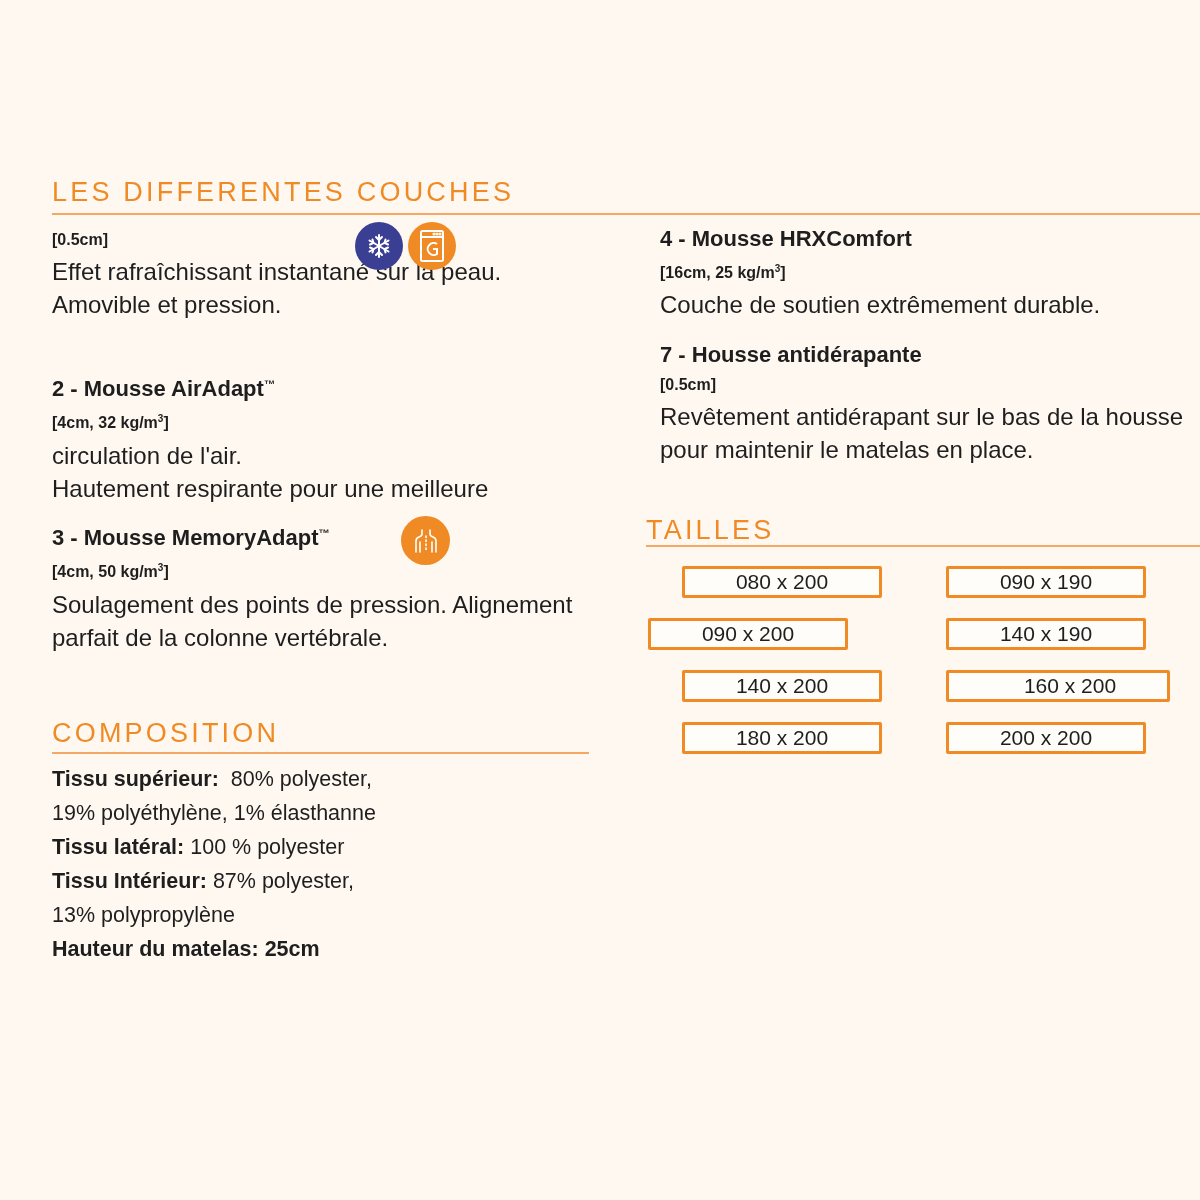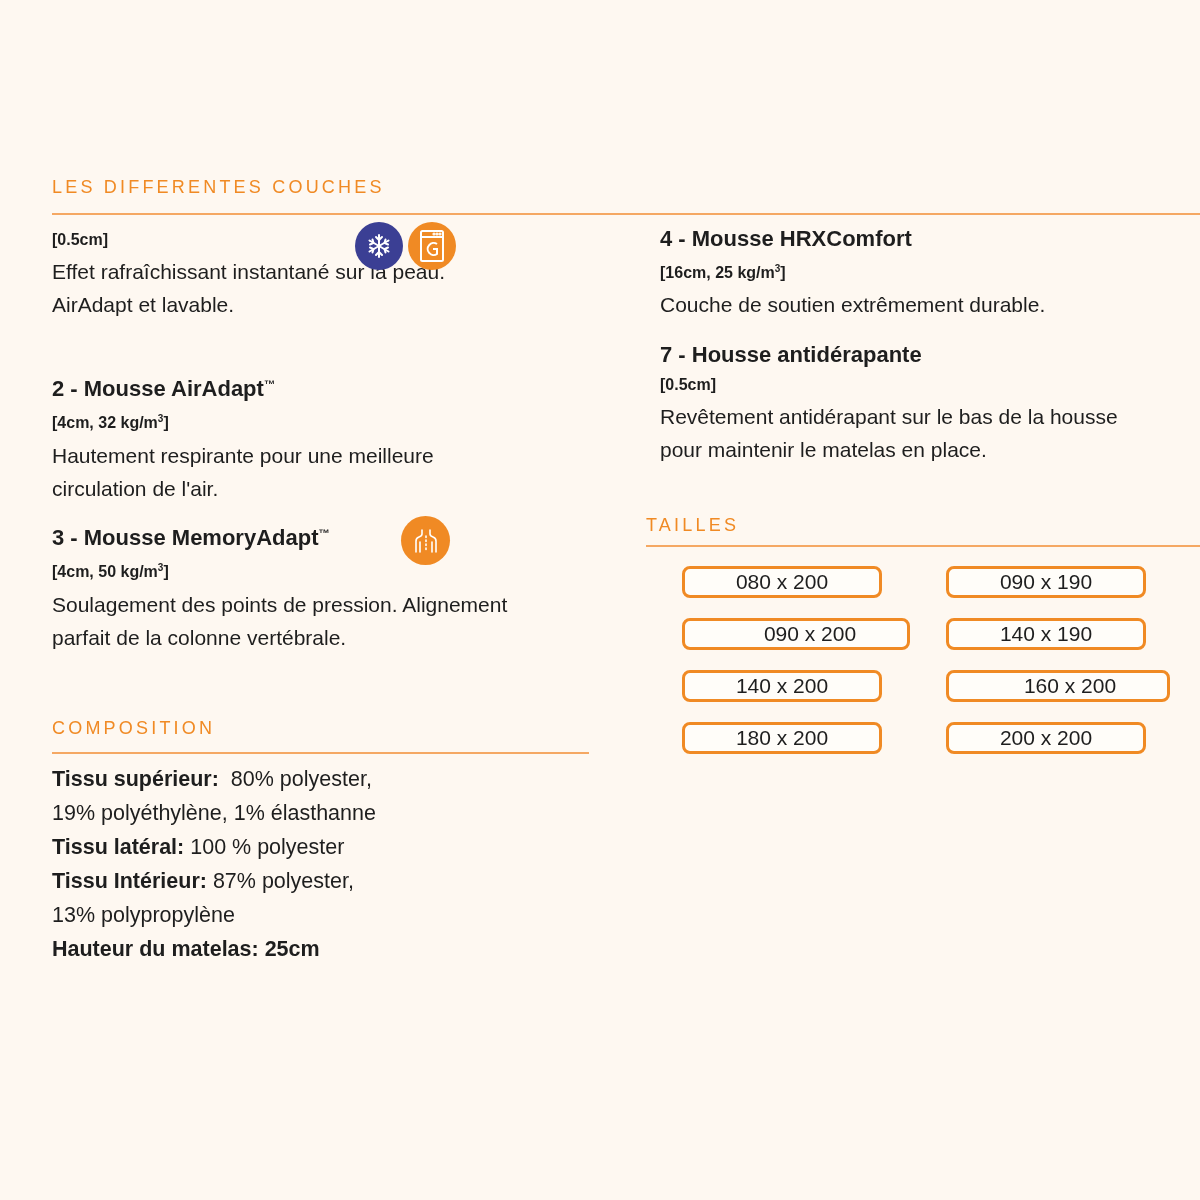--- a/index.html
+++ b/index.html
@@ -7,21 +7,21 @@
     width: 1200px; height: 1200px;
     background: #fef8f1;
     position: relative;
     overflow: hidden;
     font-family: "Liberation Sans", "DejaVu Sans", sans-serif;
     color: #1e1e1e;
   }
   .section-title {
     position: absolute;
     color: #f08a24;
-    font-size: 18px;
+    font-size: 27px;
     letter-spacing: 3.2px;
     font-weight: normal;
     margin: 0;
   }
   .divider {
     position: absolute;
     height: 2px;
     background: #f5a863;
   }
   .layer { position: absolute; }
@@ -33,38 +33,38 @@
   }
   .layer-title sup { font-size: 11px; font-weight: bold; }
   .layer-spec {
     font-size: 16px;
     font-weight: bold;
     line-height: 22px;
     margin-top: 5px;
   }
   .layer-spec sup { font-size: 10px; }
   .layer-desc {
-    font-size: 21px;
+    font-size: 24px;
     line-height: 33px;
     margin-top: 4px;
   }
   .icon-circle {
     position: absolute;
     width: 48px; height: 48px;
     border-radius: 50%;
     display: flex; align-items: center; justify-content: center;
   }
   .icon-blue { background: #3b3f94; }
   .icon-orange { background: #f08a24; }
   .size-box {
     position: absolute;
     width: 194px; height: 26px;
     border: 3px solid #f08a24;
     background: #fffdf9;
-    border-radius: 8px;
+    border-radius: 2px;
     font-size: 21px;
     line-height: 26px;
     text-align: center;
     color: #1e1e1e;
     box-sizing: content-box;
   }
   .comp { position: absolute; left: 52px; top: 762px; width: 540px; }
   .comp-line {
     font-size: 21.5px;
     line-height: 34px;
@@ -75,21 +75,21 @@
 </head>
 <body>
 
 <h2 class="section-title" style="left:52px; top:177px;">LES DIFFERENTES COUCHES</h2>
 <div class="divider" style="left:52px; top:213px; width:1148px;"></div>
 
 <div class="layer" style="left:52px; top:224px; width:560px;">
   <div class="layer-spec">[0.5cm]</div>
   <div class="layer-desc">
     <div>Effet rafraîchissant instantané sur la peau.</div>
-    <div>AirAdapt et lavable.</div>
+    <div>Amovible et pression.</div>
   </div>
 </div>
 <div class="icon-circle icon-blue" style="left:355px; top:222px;">
   <svg width="26" height="26" viewBox="0 0 26 26" fill="none" stroke="#ffffff" stroke-width="2" stroke-linecap="round">
     <line x1="13" y1="2" x2="13" y2="24"></line>
     <line x1="3.5" y1="7.5" x2="22.5" y2="18.5"></line>
     <line x1="3.5" y1="18.5" x2="22.5" y2="7.5"></line>
     <polyline points="10,4 13,7 16,4"></polyline>
     <polyline points="10,22 13,19 16,22"></polyline>
     <polyline points="4,11.5 7.5,10 6.5,6.5"></polyline>
@@ -106,22 +106,22 @@
     <circle cx="19" cy="5" r="0.6" fill="#fff"></circle>
     <circle cx="22" cy="5" r="0.6" fill="#fff"></circle>
     <path d="M19 15 A6 6 0 1 0 19 25 L19 20 L15 20"></path>
   </svg>
 </div>
 
 <div class="layer" style="left:52px; top:370px; width:560px;">
   <div class="layer-title"><span>2 - Mousse AirAdapt</span><sup>™</sup></div>
   <div class="layer-spec"><span>[4cm, 32 kg/m</span><sup>3</sup><span>]</span></div>
   <div class="layer-desc">
+    <div>circulation de l'air.</div>
     <div>Hautement respirante pour une meilleure</div>
-    <div>circulation de l'air.</div>
   </div>
 </div>
 
 <div class="layer" style="left:52px; top:519px; width:560px;">
   <div class="layer-title"><span>3 - Mousse MemoryAdapt</span><sup>™</sup></div>
   <div class="layer-spec"><span>[4cm, 50 kg/m</span><sup>3</sup><span>]</span></div>
   <div class="layer-desc">
     <div>Soulagement des points de pression. Alignement</div>
     <div>parfait de la colonne vertébrale.</div>
   </div>
@@ -154,21 +154,21 @@
     <div>Revêtement antidérapant sur le bas de la housse</div>
     <div>pour maintenir le matelas en place.</div>
   </div>
 </div>
 
 <h2 class="section-title" style="left:646px; top:515px;">TAILLES</h2>
 <div class="divider" style="left:646px; top:545px; width:554px;"></div>
 
 <div class="size-box" style="left:682px; top:566px;">080 x 200</div>
 <div class="size-box" style="left:946px; top:566px;">090 x 190</div>
-<div class="size-box" style="left:682px; top:618px;padding-left:28px;">090 x 200</div>
+<div class="size-box" style="left:648px; top:618px;">090 x 200</div>
 <div class="size-box" style="left:946px; top:618px;">140 x 190</div>
 <div class="size-box" style="left:682px; top:670px;">140 x 200</div>
 <div class="size-box" style="left:946px; top:670px;padding-left:24px;">160 x 200</div>
 <div class="size-box" style="left:682px; top:722px;">180 x 200</div>
 <div class="size-box" style="left:946px; top:722px;">200 x 200</div>
 
 <h2 class="section-title" style="left:52px; top:718px;">COMPOSITION</h2>
 <div class="divider" style="left:52px; top:752px; width:537px;"></div>
 
 <div class="comp">

